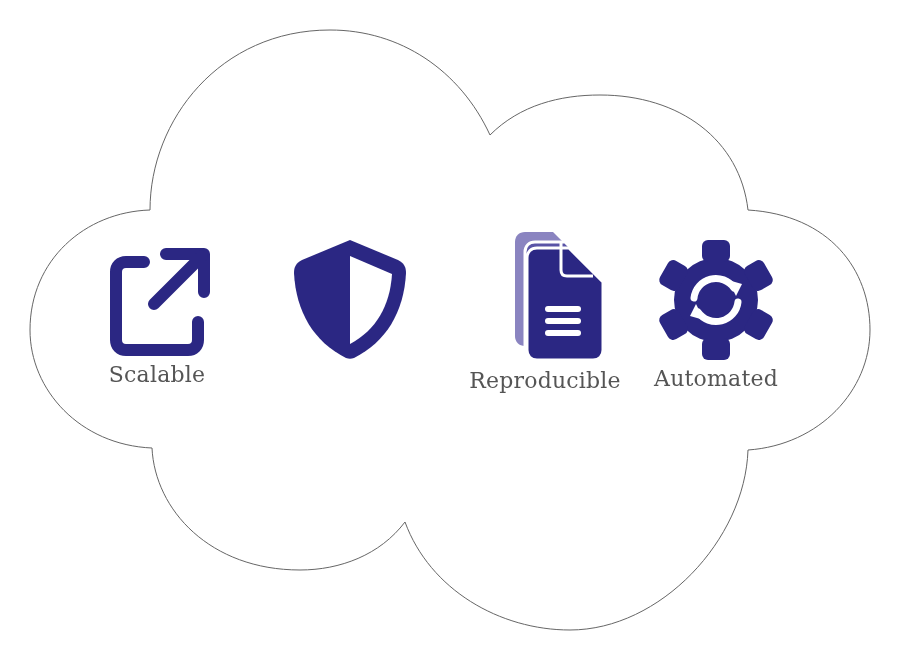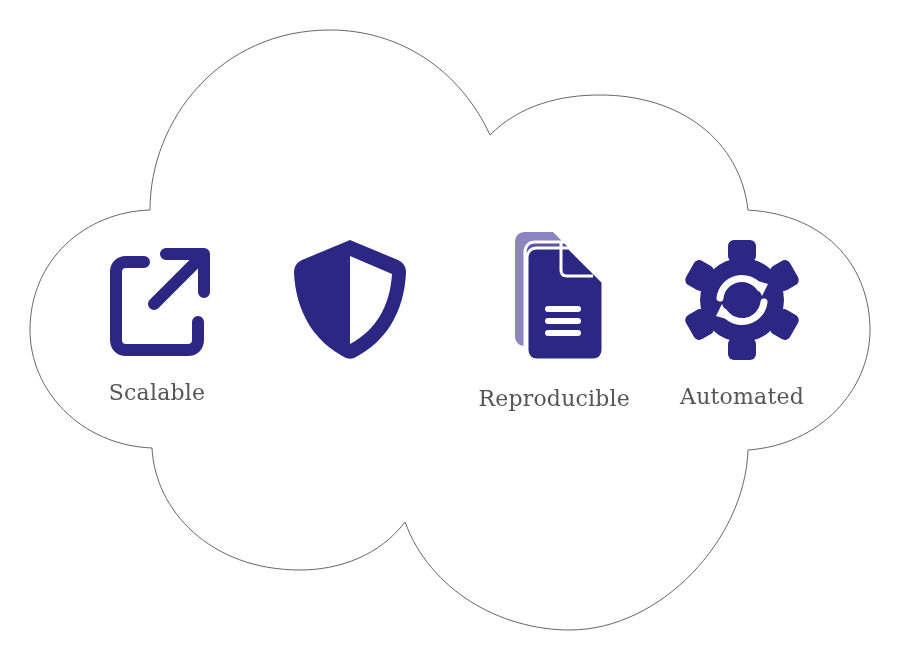--- a/index.html
+++ b/index.html
@@ -4,21 +4,21 @@
   <style>
     html, body { margin: 0; padding: 0; background: #ffffff; }
     body { width: 900px; height: 660px; position: relative; overflow: hidden; }
     .cloud { position: absolute; left: 0; top: 0; }
     .feature { position: absolute; width: 170px; text-align: center; }
     .feature svg { display: block; margin: 0 auto; }
     .label {
       font-family: "DejaVu Serif", "Liberation Serif", serif;
       font-size: 22px;
       color: #555555;
-      margin-top: 24px;
+      margin-top: 6px;
       letter-spacing: 0.2px;
     }
   </style>
 </head>
 <body>
 
 <svg class="cloud" width="900" height="660" viewBox="0 0 900 660">
   <path d="M150 210
            C 150 120, 220 30, 330 30
            C 400 30, 460 70, 490 135
@@ -56,24 +56,24 @@
     <path d="M40 0 H68 L84 16 V104 C84 110 80 114 74 114 H40 C34 114 30 110 30 104 V10 C30 4 34 0 40 0 Z" fill="#8a84c0"></path>
 
     <path d="M50 10 H80 L98 28 V114 C98 120 94 124 88 124 H50 C44 124 40 120 40 114 V20 C40 14 44 10 50 10 Z" fill="#5a54a6" stroke="#ffffff" stroke-width="3"></path>
 
     <path d="M62 22 H94 L128 56 V124 C128 130 124 134 118 134 H62 C56 134 52 130 52 124 V32 C52 26 56 22 62 22 Z" fill="#2b2783" stroke="#ffffff" stroke-width="3" transform="translate(-10,-6)"></path>
     <path d="M86 16 V44 C86 48 88 50 92 50 H118" fill="none" stroke="#ffffff" stroke-width="3" transform="translate(-10,-6)"></path>
     <rect x="70" y="80" width="36" height="6" rx="3" fill="#ffffff" transform="translate(-10,-6)"></rect>
     <rect x="70" y="92" width="36" height="6" rx="3" fill="#ffffff" transform="translate(-10,-6)"></rect>
     <rect x="70" y="104" width="36" height="6" rx="3" fill="#ffffff" transform="translate(-10,-6)"></rect>
   </svg>
-  <div class="label" style="text-align:right;">Reproducible</div>
+  <div class="label" style="">Reproducible</div>
 </div>
 
-<div class="feature" style="left:657px; top:240px;">
+<div class="feature" style="left:631px; top:240px;">
   <svg width="120" height="120" viewBox="0 0 120 120">
     <g fill="#2b2783">
       <circle cx="60" cy="60" r="42"></circle>
       <rect x="46" y="0" width="28" height="22" rx="6"></rect>
       <rect x="46" y="98" width="28" height="22" rx="6"></rect>
       <rect x="46" y="0" width="28" height="22" rx="6" transform="rotate(60 60 60)"></rect>
       <rect x="46" y="98" width="28" height="22" rx="6" transform="rotate(60 60 60)"></rect>
       <rect x="46" y="0" width="28" height="22" rx="6" transform="rotate(-60 60 60)"></rect>
       <rect x="46" y="98" width="28" height="22" rx="6" transform="rotate(-60 60 60)"></rect>
     </g>

